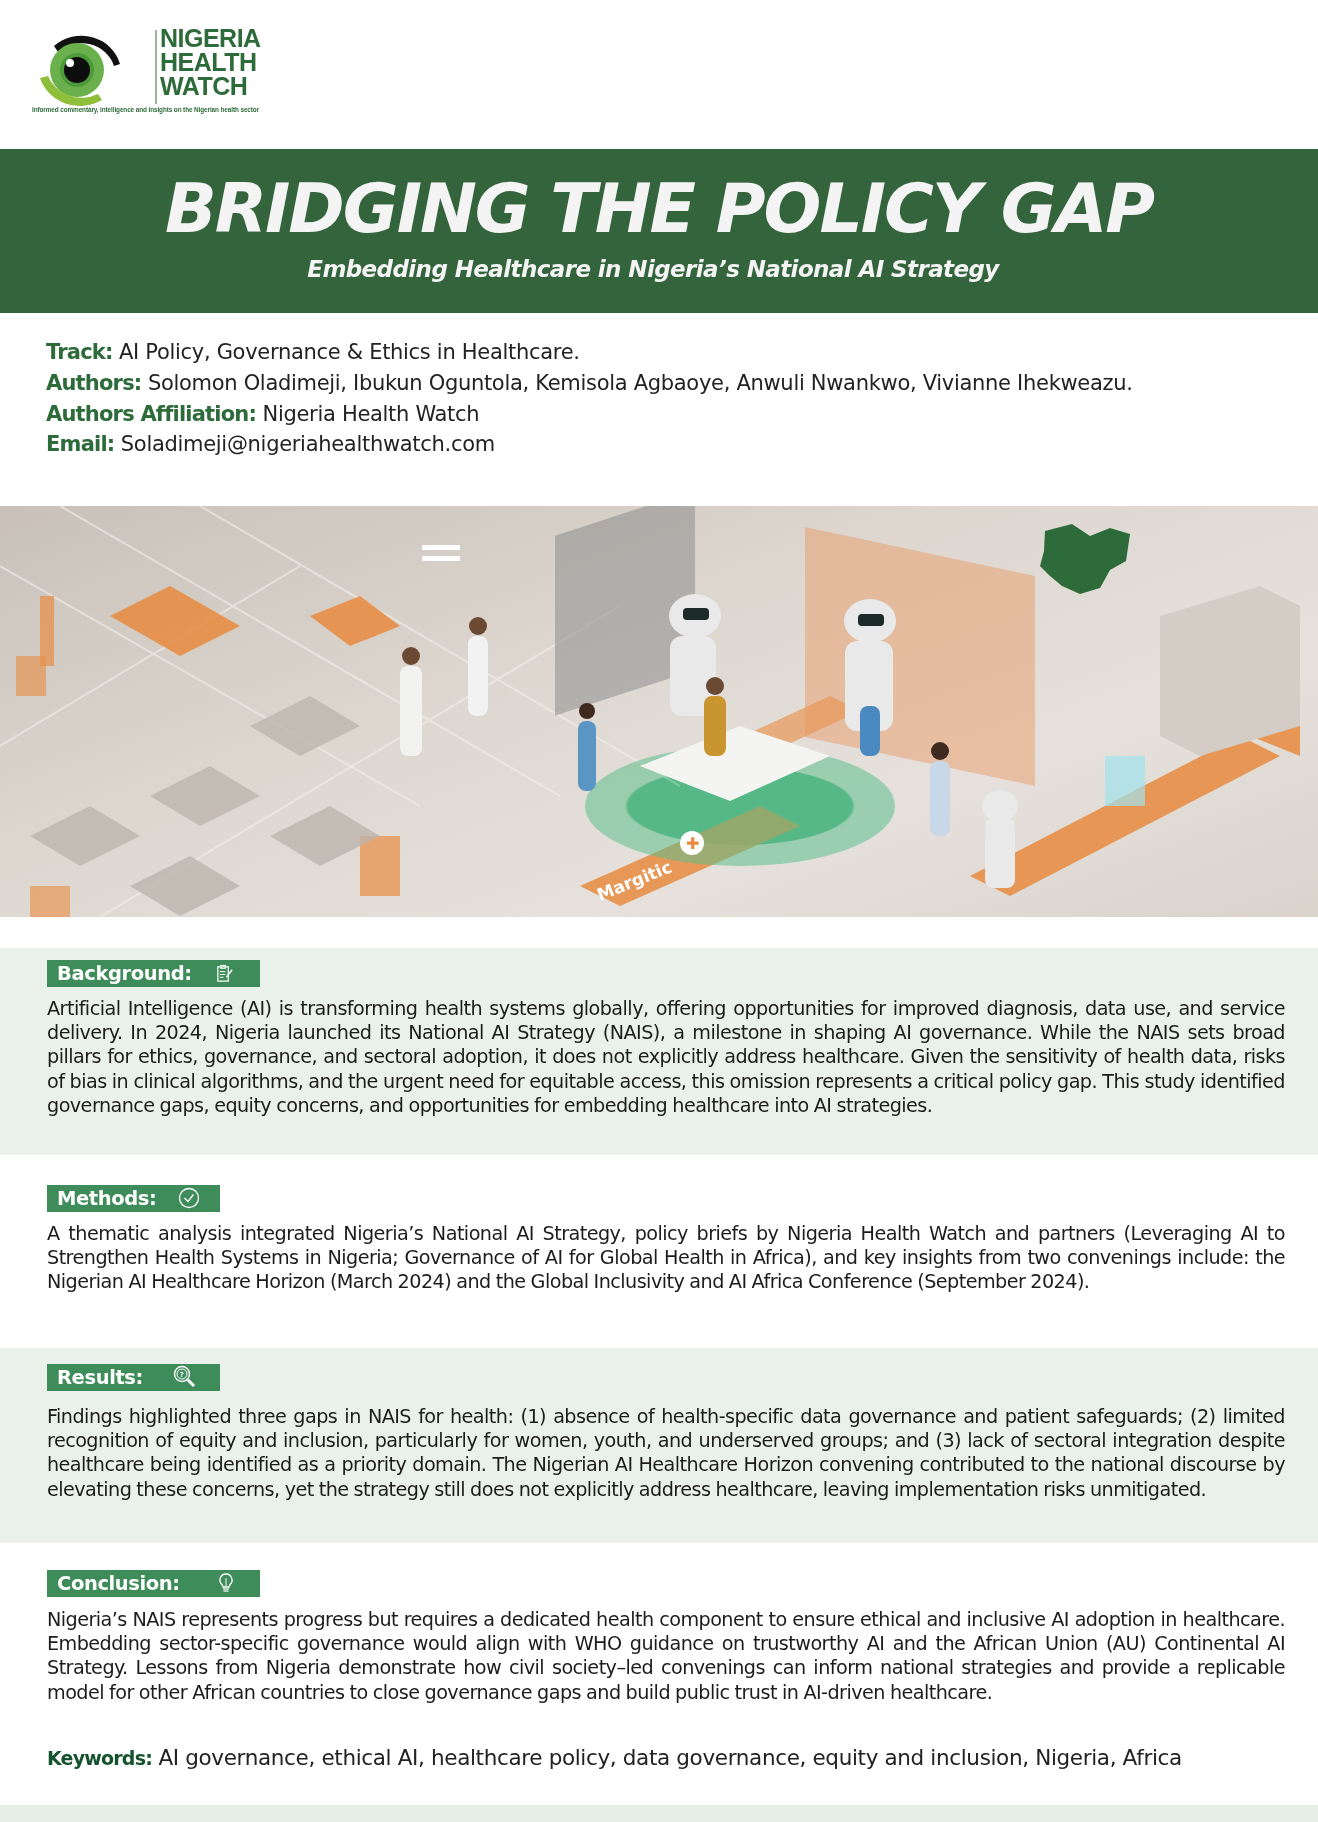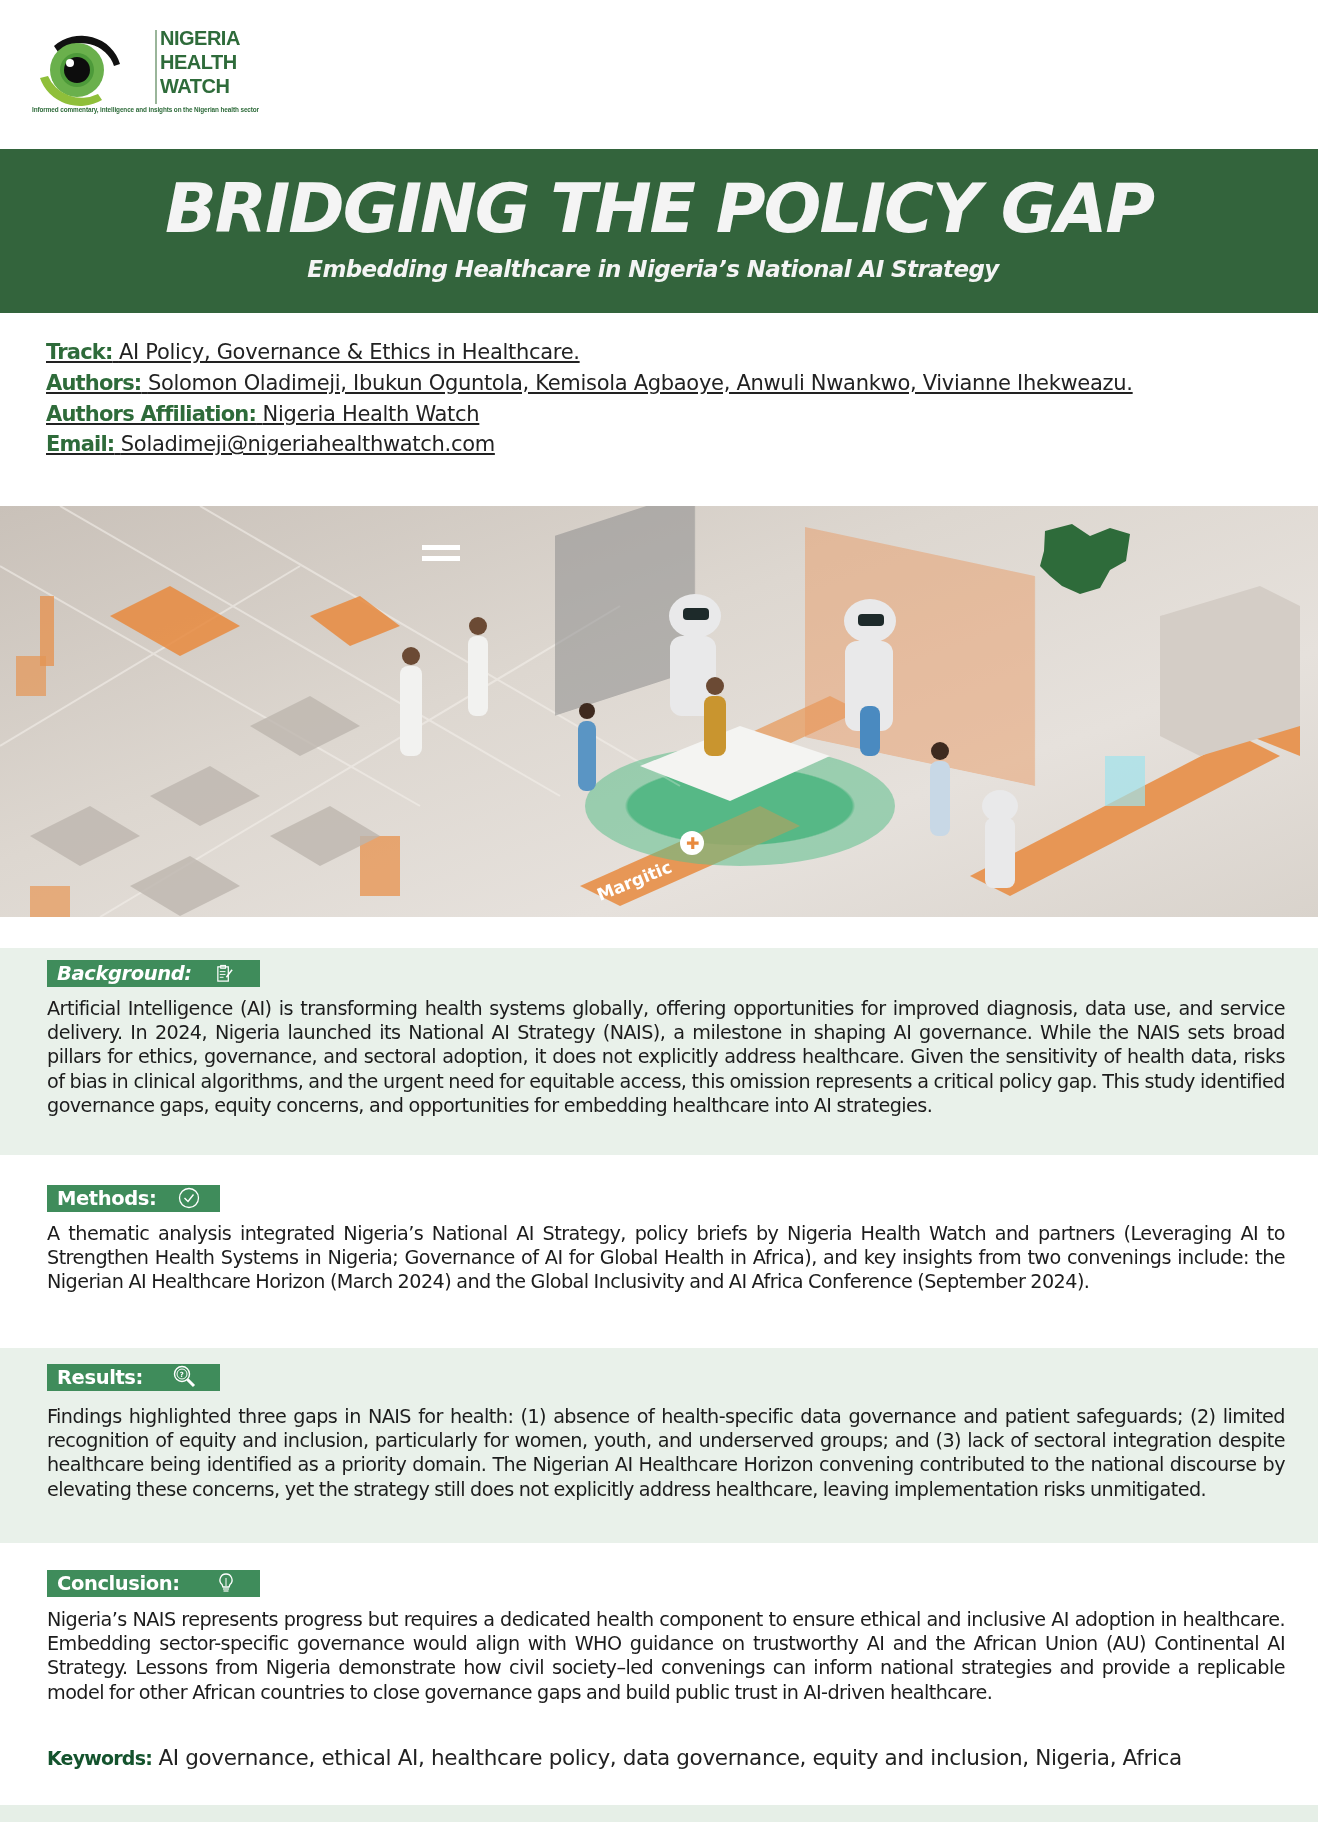--- a/index.html
+++ b/index.html
@@ -3,31 +3,31 @@
 <meta charset="utf-8">
 <style>
   * { box-sizing: border-box; margin: 0; padding: 0; }
   html, body { width: 1318px; height: 1822px; background: #ffffff; overflow: hidden; }
   body { font-family: "Liberation Sans", "DejaVu Sans", sans-serif; color: #1f1f1f; position: relative; }
 
   
   .logo { position: absolute; left: 30px; top: 26px; width: 215px; height: 90px; }
   .logo-eye { position: absolute; left: 2px; top: 2px; width: 96px; height: 80px; }
   .logo-divider { position: absolute; left: 125px; top: 4px; width: 2px; height: 74px; background: #9ab59a; }
-  .logo-words { position: absolute; left: 130px; top: 0px; font-family: "Liberation Sans", sans-serif; font-weight: 700; color: #2e6b3a; font-size: 20px; line-height: 24px; letter-spacing: -0.5px; }
+  .logo-words { position: absolute; left: 130px; top: 0px; font-family: "Liberation Sans", sans-serif; font-weight: 700; color: #2e6b3a; font-size: 25px; line-height: 24px; letter-spacing: -0.5px; }
   .logo-words div { white-space: nowrap; }
   .logo-tagline { position: absolute; left: 2px; top: 80px; font-size: 6.4px; font-weight: 700; color: #2e6b3a; white-space: nowrap; letter-spacing: -0.1px; }
 
   
   .banner { position: absolute; left: 0; top: 149px; width: 1318px; height: 164px; background: #33643c; text-align: center; font-style: italic; }
   .banner-title { position: absolute; left: 0; right: 0; top: 20px; font-family: "DejaVu Sans", sans-serif; font-weight: 700; color: #f4f4f4; font-size: 68px; letter-spacing: -2px; line-height: 80px; }
   .banner-sub { position: absolute; left: 0; right: 12px; top: 107px; font-family: "DejaVu Sans", sans-serif; font-weight: 700; color: #f4f4f4; font-size: 23px; letter-spacing: -0.6px; }
 
   
-  .meta { position: absolute; left: 46px; top: 337px; width: 1240px; font-family: "DejaVu Sans", sans-serif; font-size: 21px; line-height: 30.8px; color: #222; letter-spacing: -0.3px; text-decoration: underline; }
+  .meta { position: absolute; left: 46px; top: 337px; width: 1240px; font-family: "DejaVu Sans", sans-serif; font-size: 21px; line-height: 30.8px; color: #222; letter-spacing: -0.3px; }
   .meta-row { white-space: nowrap; }
   .meta-label { color: #2e6b3a; font-weight: 700; letter-spacing: -0.8px; }
 
   
   .illus { position: absolute; left: 0; top: 506px; width: 1318px; height: 411px; overflow: hidden;
     background:
       radial-gradient(ellipse 160px 55px at 740px 300px, #4fb07e 0%, #4fb07e 70%, rgba(79,176,126,0) 72%),
       linear-gradient(160deg, #c9c1b9 0%, #ddd7d0 40%, #e6e1dc 70%, #d9d3cc 100%); }
   .illus svg { position: absolute; left: 0; top: 0; }
 
@@ -163,21 +163,21 @@
     </g>
     <circle cx="692" cy="337" r="12" fill="#ffffff"></circle>
     <text x="686" y="343" font-size="16" fill="#e88a3e" font-family="DejaVu Sans, sans-serif" font-weight="700">✚</text>
 
     <rect x="422" y="545" width="38" height="5" fill="#ffffff" transform="translate(0,-506)"></rect>
     <rect x="422" y="556" width="38" height="5" fill="#ffffff" transform="translate(0,-506)"></rect>
   </svg>
 </div>
 
 <div class="section tint" style="top:948px; height:207px;">
-  <div class="badge" style="top:12px; width:213px;font-style:italic;">
+  <div class="badge" style="top:12px; width:213px;">
     <span>Background:</span>
     <svg class="badge-icon" style="left:168px;" viewBox="0 0 20 20">
       <rect x="3" y="3" width="11" height="15" fill="none" stroke="#fff" stroke-width="1.3"></rect>
       <rect x="6" y="1.5" width="5" height="3" fill="none" stroke="#fff" stroke-width="1.1"></rect>
       <line x1="5" y1="8" x2="11" y2="8" stroke="#fff" stroke-width="1"></line>
       <line x1="5" y1="11" x2="11" y2="11" stroke="#fff" stroke-width="1"></line>
       <line x1="5" y1="14" x2="9" y2="14" stroke="#fff" stroke-width="1"></line>
       <line x1="12" y1="14" x2="18" y2="6" stroke="#fff" stroke-width="1.5"></line>
     </svg>
   </div>

